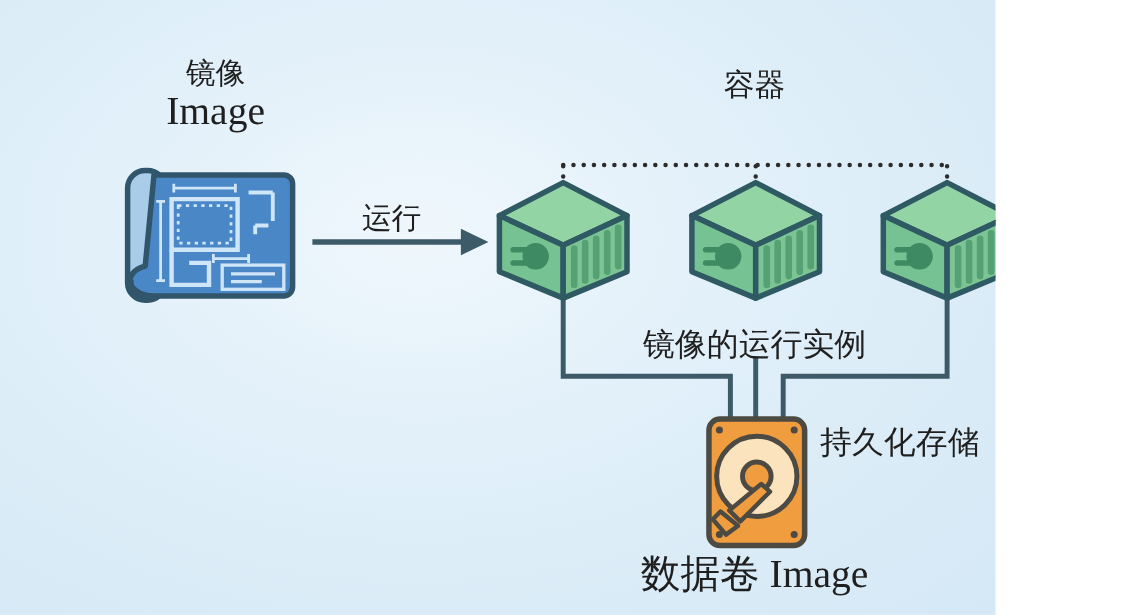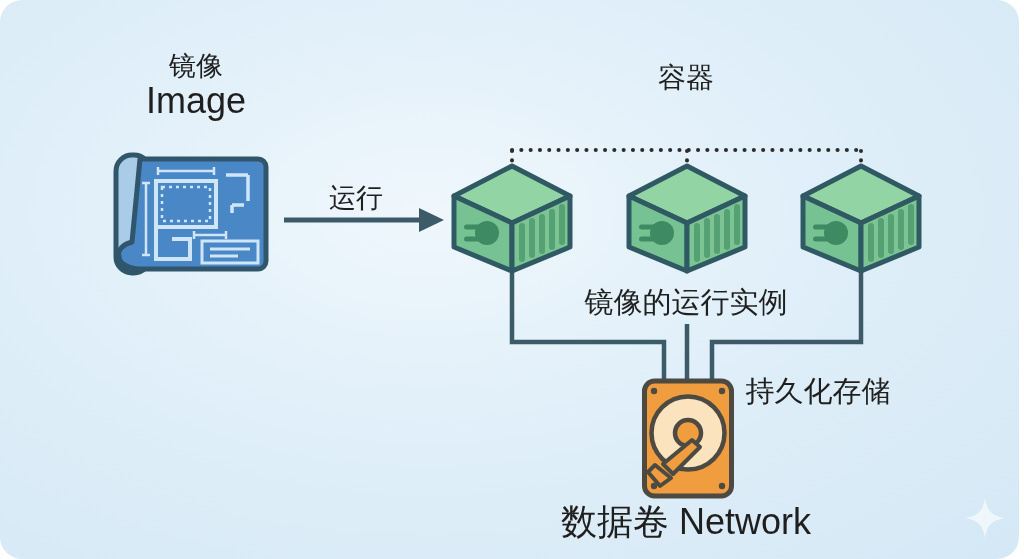--- a/index.html
+++ b/index.html
@@ -1,34 +1,33 @@
 <!DOCTYPE html>
 <html><head>
 <meta charset="utf-8">
 <style>
   html,body{margin:0;padding:0;}
   .stage{
     position:relative;
-    width:1019px;height:559px;
+    width:905px;height:559px;
     overflow:hidden;
-    font-family:Liberation Sans, sans-serif;
+    font-family:Liberation Serif, serif;
     background:radial-gradient(ellipse at 42% 38%, #eff7fc 0%, #e0eff9 45%, #d4e8f5 100%);
-    border-radius:22px;
   }
   .lbl{
     position:absolute;
     transform:translateX(-50%);
     white-space:nowrap;
     color:#1f1f1f;
     line-height:1.08;
     text-align:center;
   }
   .f27{font-size:27px;}
   .f28{font-size:28px;margin-top:12px;}
-  .f29{font-size:29px;}
+  .f29{font-size:29px;margin-top:12px;}
   .f30{font-size:36px;}
   svg{position:absolute;display:block;}
   .layer{left:0;top:0;}
 </style>
 </head>
 <body>
 
 <div class="stage">
 
   <svg class="layer" width="1024" height="559" viewBox="0 0 1024 559">
@@ -121,15 +120,15 @@
 
   <div class="lbl f27" style="left:196px;top:52px">镜像</div>
   <div class="lbl f30" style="left:196px;top:82px">Image</div>
 
   <div class="lbl f27" style="left:356px;top:184px">运行</div>
 
   <div class="lbl f28" style="left:686px;top:51px">容器</div>
   <div class="lbl f29" style="left:686px;top:287px">镜像的运行实例</div>
 
   <div class="lbl f29" style="left:818px;top:376px">持久化存储</div>
-  <div class="lbl f30" style="left:686px;top:503px">数据卷 Network</div>
+  <div class="lbl f30" style="left:686px;top:503px">数据卷 Image</div>
 
 </div>
 
 </body></html>

